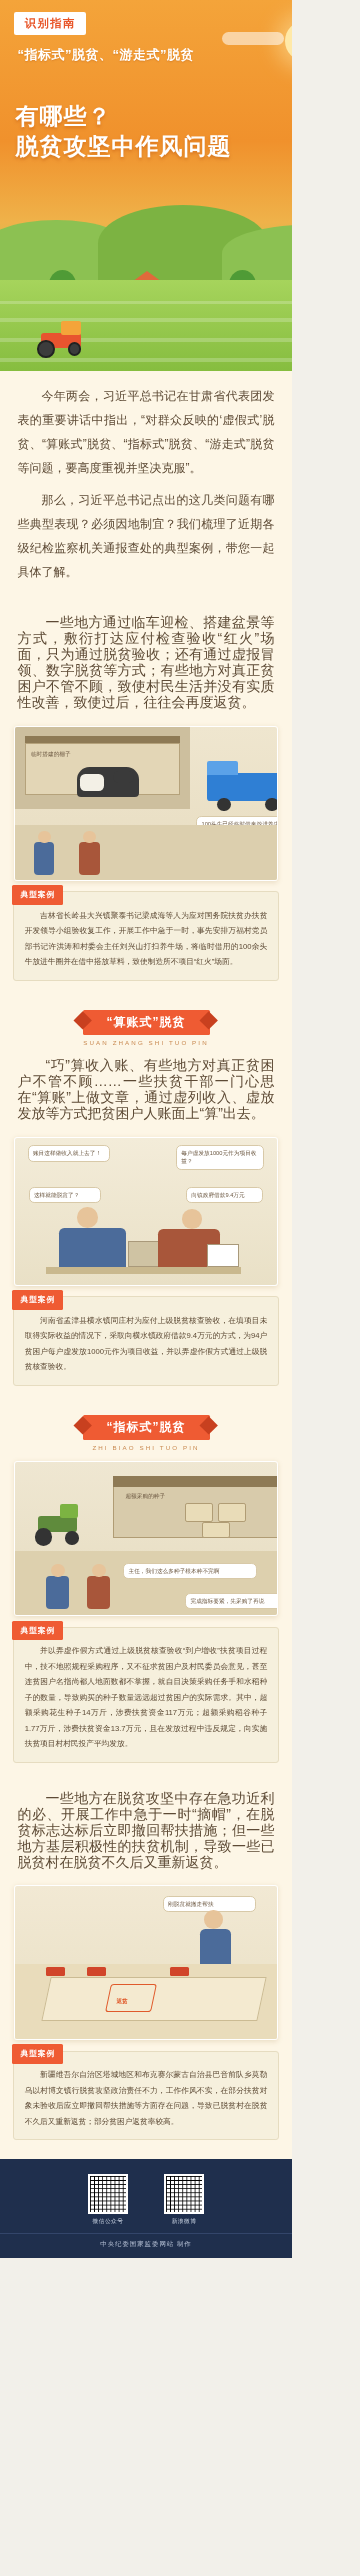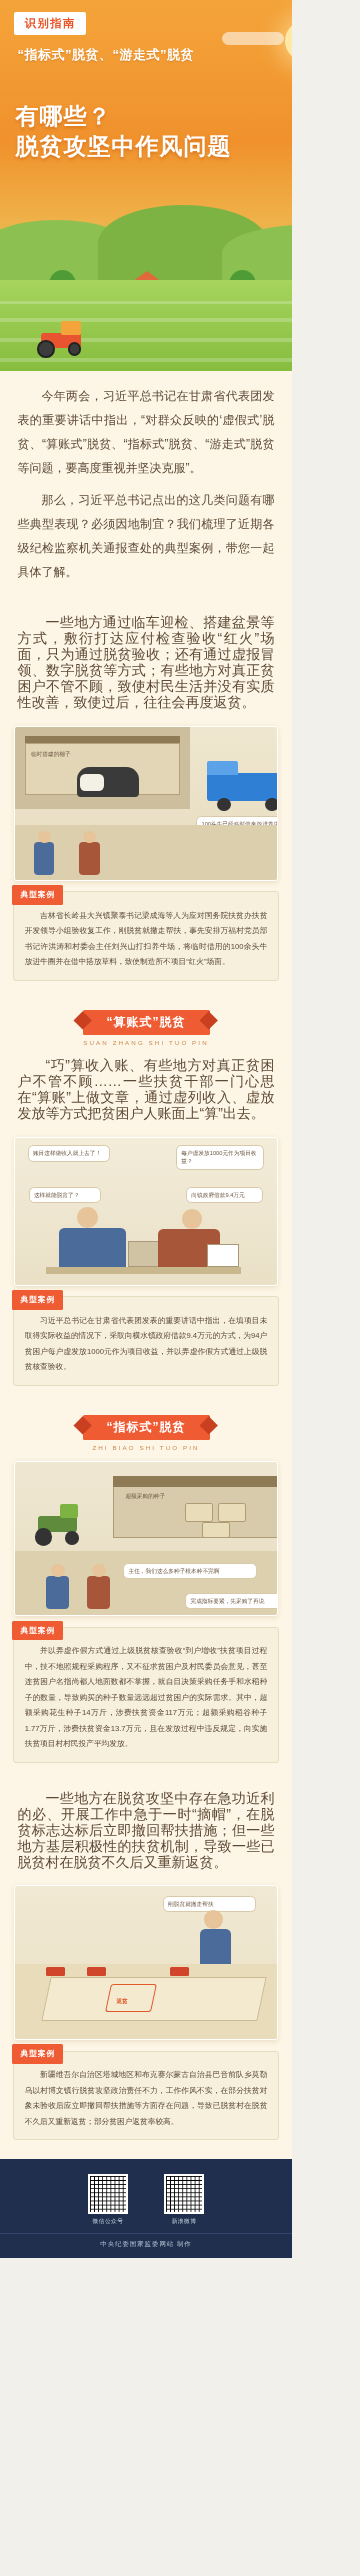--- a/index.html
+++ b/index.html
@@ -313,21 +313,21 @@
         <div style="position:absolute;left:0;bottom:0;width:100%;height:57px;background:#dccfae;"></div>
         <div style="position:absolute;left:18.5px;bottom:7.2px;width:20.6px;height:33px;background:#4b6b9a;border-radius:4.1px;"></div>
         <div style="position:absolute;left:23px;bottom:39px;width:12.4px;height:12.4px;border-radius:50%;background:#e7c49a;"></div>
         <div style="position:absolute;left:64px;bottom:7.2px;width:20.6px;height:33px;background:#a8563a;border-radius:4.1px;"></div>
         <div style="position:absolute;left:68px;bottom:39px;width:12.4px;height:12.4px;border-radius:50%;background:#e7c49a;"></div>
       </div>
     </div>
 
     <div class="case">
       <span class="tag">典型案例</span>
-      <p>吉林省长岭县大兴镇聚泰书记梁成海等人为应对国务院扶贫办扶贫开发领导小组验收复工作，刚脱贫就撤走帮扶，事先安排万福村党员部书记许洪涛和村委会主任刘兴山打扫养牛场，将临时借用的100余头牛放进牛圈并在借中搭放草料，致使制造所不项目“红火”场面。</p>
+      <p>吉林省长岭县大兴镇聚泰书记梁成海等人为应对国务院扶贫办扶贫开发领导小组验收复工作，开展工作中急于一时，事先安排万福村党员部书记许洪涛和村委会主任刘兴山打扫养牛场，将临时借用的100余头牛放进牛圈并在借中搭放草料，致使制造所不项目“红火”场面。</p>
     </div>
   </div>
 
   <div class="section">
     <div class="sec-head">
       <span class="banner">“算账式”脱贫</span>
       <div class="sec-sub">SUAN ZHANG SHI TUO PIN</div>
     </div>
     <div class="sec-body">
       <p>“巧”算收入账、有些地方对真正贫困户不管不顾……一些扶贫干部一门心思在“算账”上做文章，通过虚列收入、虚放发放等方式把贫困户人账面上“算”出去。</p>
@@ -347,21 +347,21 @@
 
         <div style="position:absolute;right:36px;bottom:13.4px;width:113px;height:6.2px;background:#c9b88e;"></div>
         <div style="position:absolute;right:57px;bottom:19.6px;width:62px;height:38px;background:#a8563a;border-radius:5.2px 5.2px 0 0;"></div>
         <div style="position:absolute;right:75px;bottom:58px;width:19.6px;height:19.6px;border-radius:50%;background:#e7c49a;"></div>
         <div style="position:absolute;right:38px;bottom:19.6px;width:32px;height:23px;background:#ffffff;border:1px solid #a9997a;"></div>
       </div>
     </div>
 
     <div class="case">
       <span class="tag">典型案例</span>
-      <p>习近平总书记在甘肃省代表团发表的重要讲话中指出，在填项目未取得实际收益的情况下，采取向横水镇政府借款9.4万元的方式，为94户贫困户每户虚发放1000元作为项目收益，并以弄虚作假方式通过上级脱贫核查验收。</p>
+      <p>河南省孟津县横水镇同庄村为应付上级脱贫核查验收，在填项目未取得实际收益的情况下，采取向横水镇政府借款9.4万元的方式，为94户贫困户每户虚发放1000元作为项目收益，并以弄虚作假方式通过上级脱贫核查验收。</p>
     </div>
   </div>
 
   <div class="section">
     <div class="sec-head">
       <span class="banner">“指标式”脱贫</span>
       <div class="sec-sub">ZHI BIAO SHI TUO PIN</div>
     </div>
 
     <div class="illus" style="height:155px;background:linear-gradient(180deg,#efe7d2 0%,#e6dcc0 100%);">

